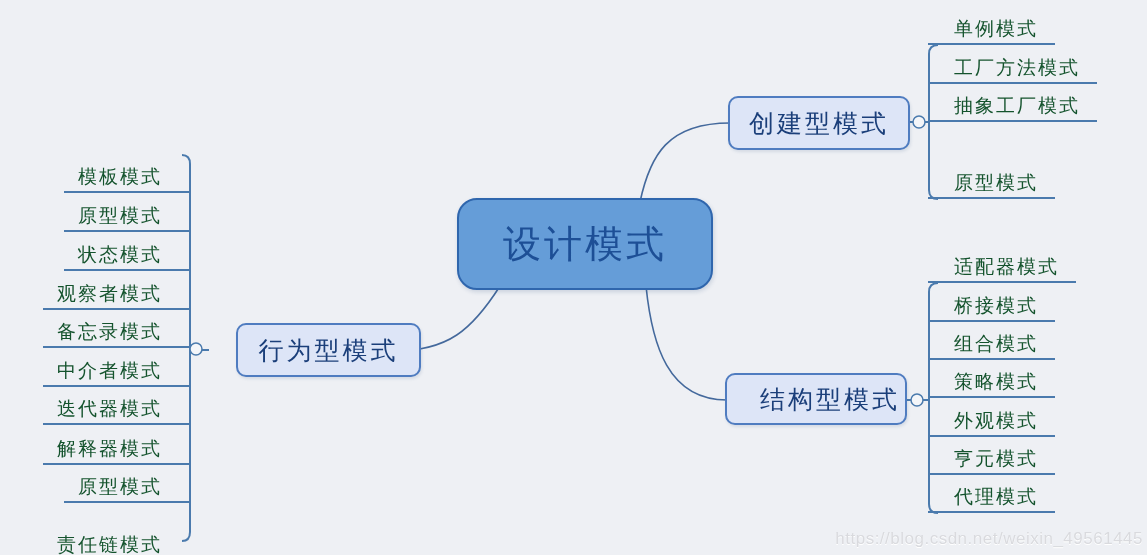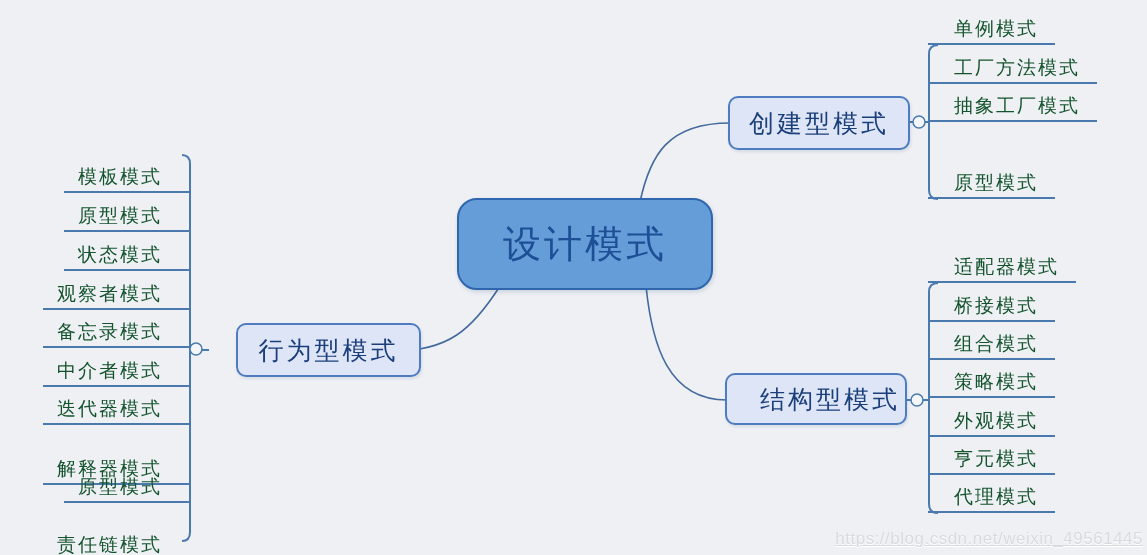--- a/index.html
+++ b/index.html
@@ -72,21 +72,20 @@
     text-align: right;
   }
   .watermark {
     position: absolute;
     right: 4px;
     top: 529px;
     font-size: 17px;
     letter-spacing: 0.5px;
     color: #d9dade;
     text-shadow: 0 1px 0 #ffffff;
-    text-decoration: underline;
   }
 </style>
 </head>
 <body>
 
 <div class="canvas">
 
   <svg class="connectors" viewBox="0 0 1147 555">
     <g stroke="#44699c" stroke-width="1.6" fill="none">
       <path d="M 640,202 C 650,155 668,123 730,123"></path>
@@ -129,19 +128,19 @@
   <div class="leaf right-col" style="top:446px">亨元模式</div>
   <div class="leaf right-col" style="top:484px">代理模式</div>
 
   <div class="leaf left-col" style="top:164px">模板模式</div>
   <div class="leaf left-col" style="top:203px">原型模式</div>
   <div class="leaf left-col" style="top:242px">状态模式</div>
   <div class="leaf left-col" style="top:281px">观察者模式</div>
   <div class="leaf left-col" style="top:319px">备忘录模式</div>
   <div class="leaf left-col" style="top:358px">中介者模式</div>
   <div class="leaf left-col" style="top:396px">迭代器模式</div>
-  <div class="leaf left-col" style="top:456px">解释器模式</div>
+  <div class="leaf left-col" style="top:436px">解释器模式</div>
   <div class="leaf left-col" style="top:474px">原型模式</div>
   <div class="leaf left-col" style="top:532px">责任链模式</div>
 
   <div class="watermark">https://blog.csdn.net/weixin_49561445</div>
 
 </div>
 
 </body></html>

